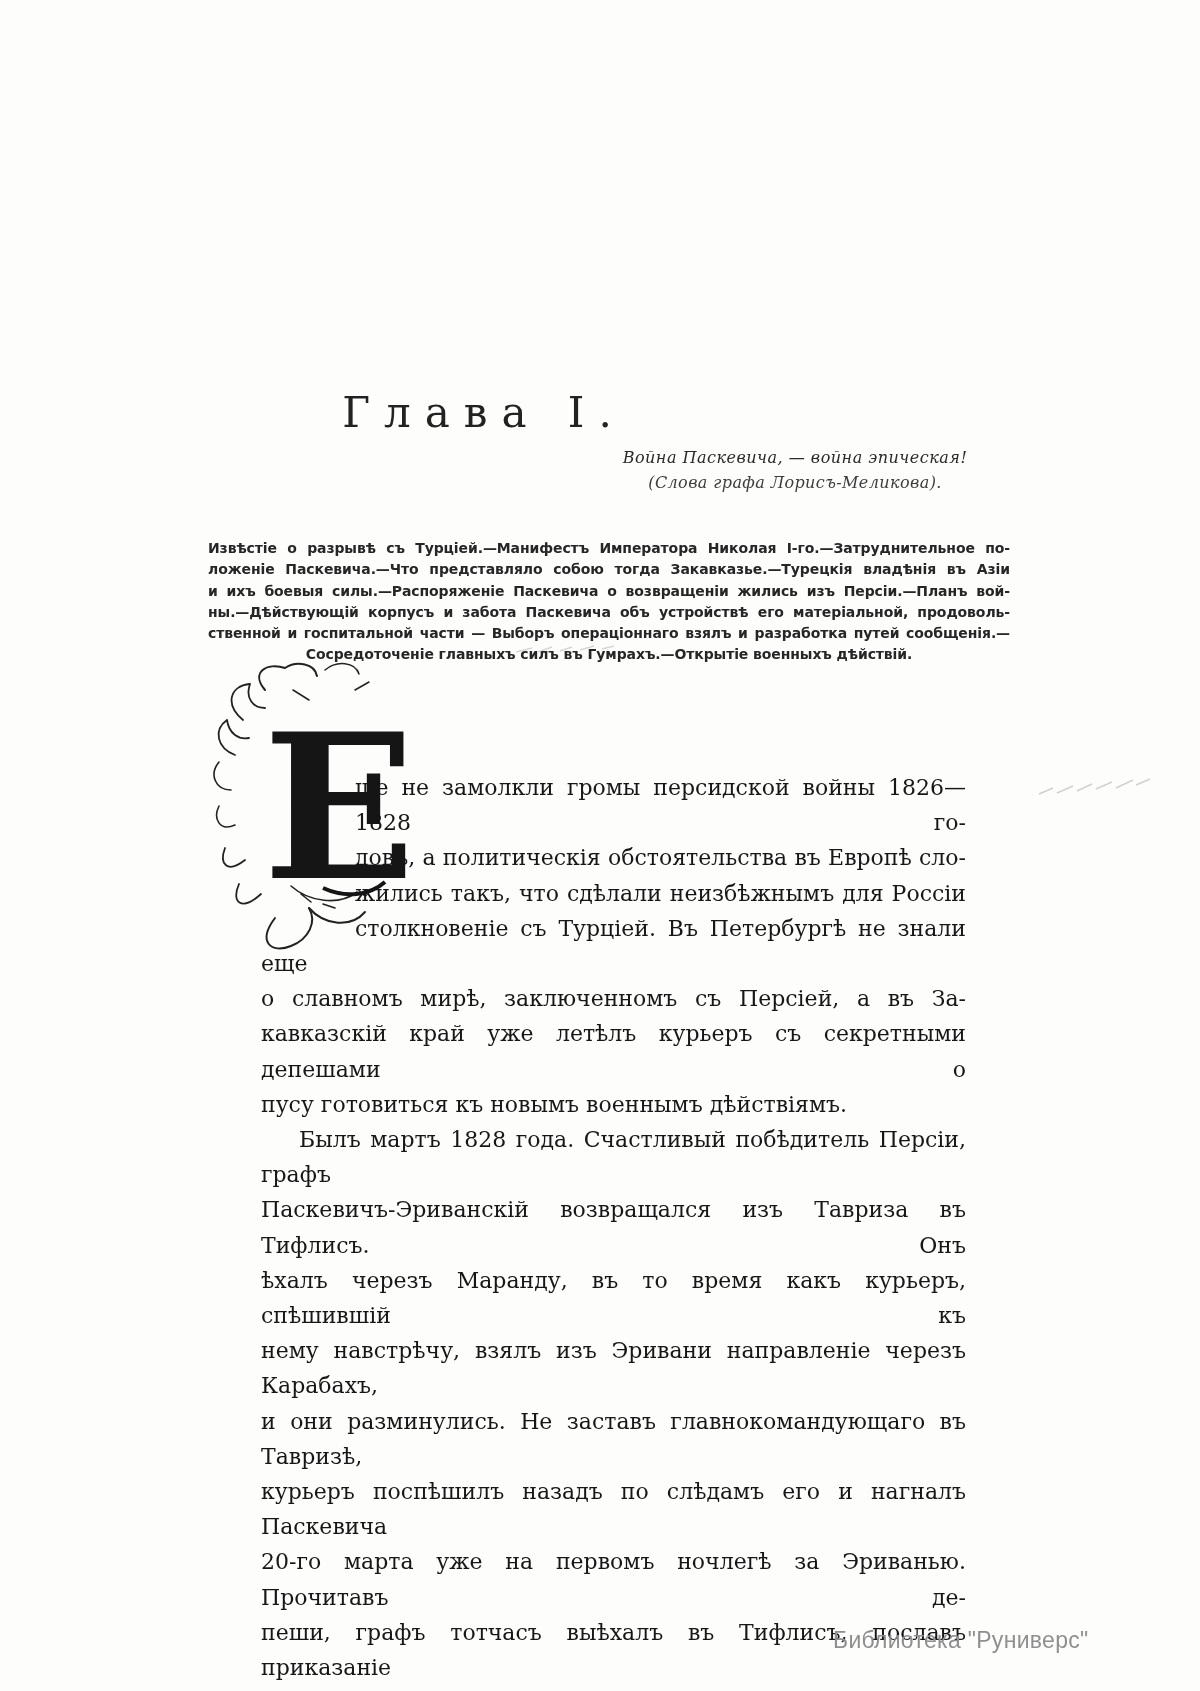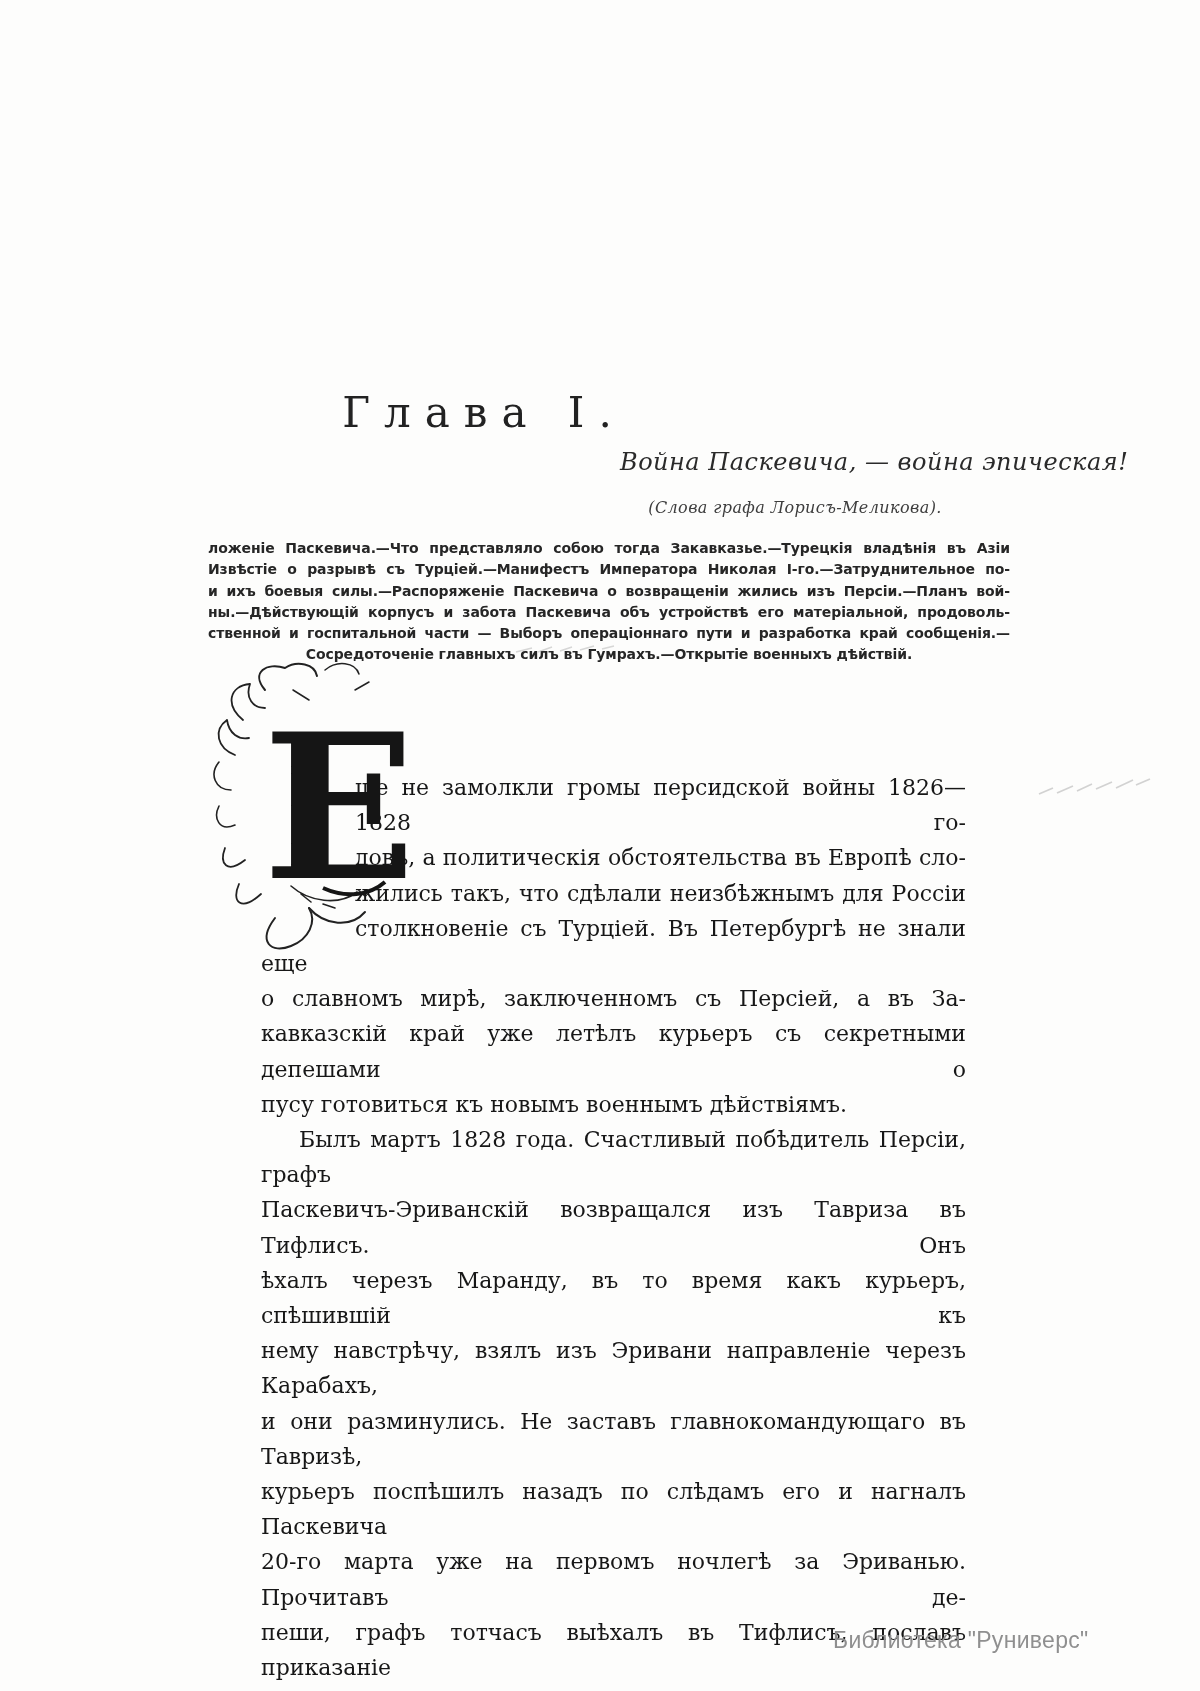--- a/index.html
+++ b/index.html
@@ -12,25 +12,25 @@
   
   .chapter-title{
     position:absolute;top:388px;left:0;width:968px;text-align:center;
     font-family:"DejaVu Serif",serif;font-size:42px;font-weight:400;
     letter-spacing:14px;color:#222;
   }
 
   
   .epigraph{position:absolute;top:448px;left:620px;width:350px;text-align:center;}
   .epigraph-quote{
-    font-family:"DejaVu Serif",serif;font-style:italic;font-size:24px;
+    font-family:"DejaVu Serif",serif;font-style:italic;font-size:16px;
     color:#2a2a2a;letter-spacing:.5px;white-space:nowrap;
   }
   .epigraph-attr{
-    margin-top:22px;font-family:"DejaVu Serif",serif;font-style:italic;
+    margin-top:6px;font-family:"DejaVu Serif",serif;font-style:italic;
     font-size:16px;color:#3d3d3d;letter-spacing:.4px;
   }
 
   
   .summary{
     position:absolute;top:538px;left:208px;width:802px;
     font-family:"DejaVu Sans","Liberation Sans",sans-serif;
     font-weight:700;font-size:14px;line-height:21.3px;color:#262626;
     letter-spacing:-0.1px;
   }
@@ -69,25 +69,25 @@
 <div class="page">
 
   <div class="chapter-title">Глава I.</div>
 
   <div class="epigraph">
     <div class="epigraph-quote">Война Паскевича, — война эпическая!</div>
     <div class="epigraph-attr">(Слова графа Лорисъ-Меликова).</div>
   </div>
 
   <div class="summary" id="summary">
+      <div class="sline">Извѣстіе о разрывѣ съ Турціей.—Манифестъ Императора Николая I-го.—Затруднительное по-</div>
       <div class="sline">ложеніе Паскевича.—Что представляло собою тогда Закавказье.—Турецкія владѣнія въ Азіи</div>
-      <div class="sline">Извѣстіе о разрывѣ съ Турціей.—Манифестъ Императора Николая I-го.—Затруднительное по-</div>
       <div class="sline">и ихъ боевыя силы.—Распоряженіе Паскевича о возвращеніи жились изъ Персіи.—Планъ вой-</div>
       <div class="sline">ны.—Дѣйствующій корпусъ и забота Паскевича объ устройствѣ его матеріальной, продоволь-</div>
-      <div class="sline">ственной и госпитальной части — Выборъ операціоннаго пути и разработка край сообщенія.—</div>
+      <div class="sline">ственной и госпитальной части — Выборъ операціоннаго взялъ и разработка путей сообщенія.—</div>
       <div class="sline center">Сосредоточеніе главныхъ силъ въ Гумрахъ.—Открытіе военныхъ дѣйствій.</div>
     </div>
 
   <svg class="artifact" style="top:640px;left:512px;" width="140" height="20">
     <path d="M4,12 l16,-4 m6,4 l14,-5 m8,4 l12,-4 m8,3 l14,-4 m8,3 l12,-3" stroke="#9a9a9a" stroke-width="1.6" fill="none"></path>
   </svg>
   <svg class="artifact" style="top:772px;left:1035px;" width="130" height="32">
     <path d="M4,22 l14,-6 m4,5 l16,-7 m4,5 l15,-7 m4,5 l16,-7 m4,6 l17,-8 m3,5 l14,-6" stroke="#8f8f8f" stroke-width="1.8" fill="none"></path>
   </svg>
 

